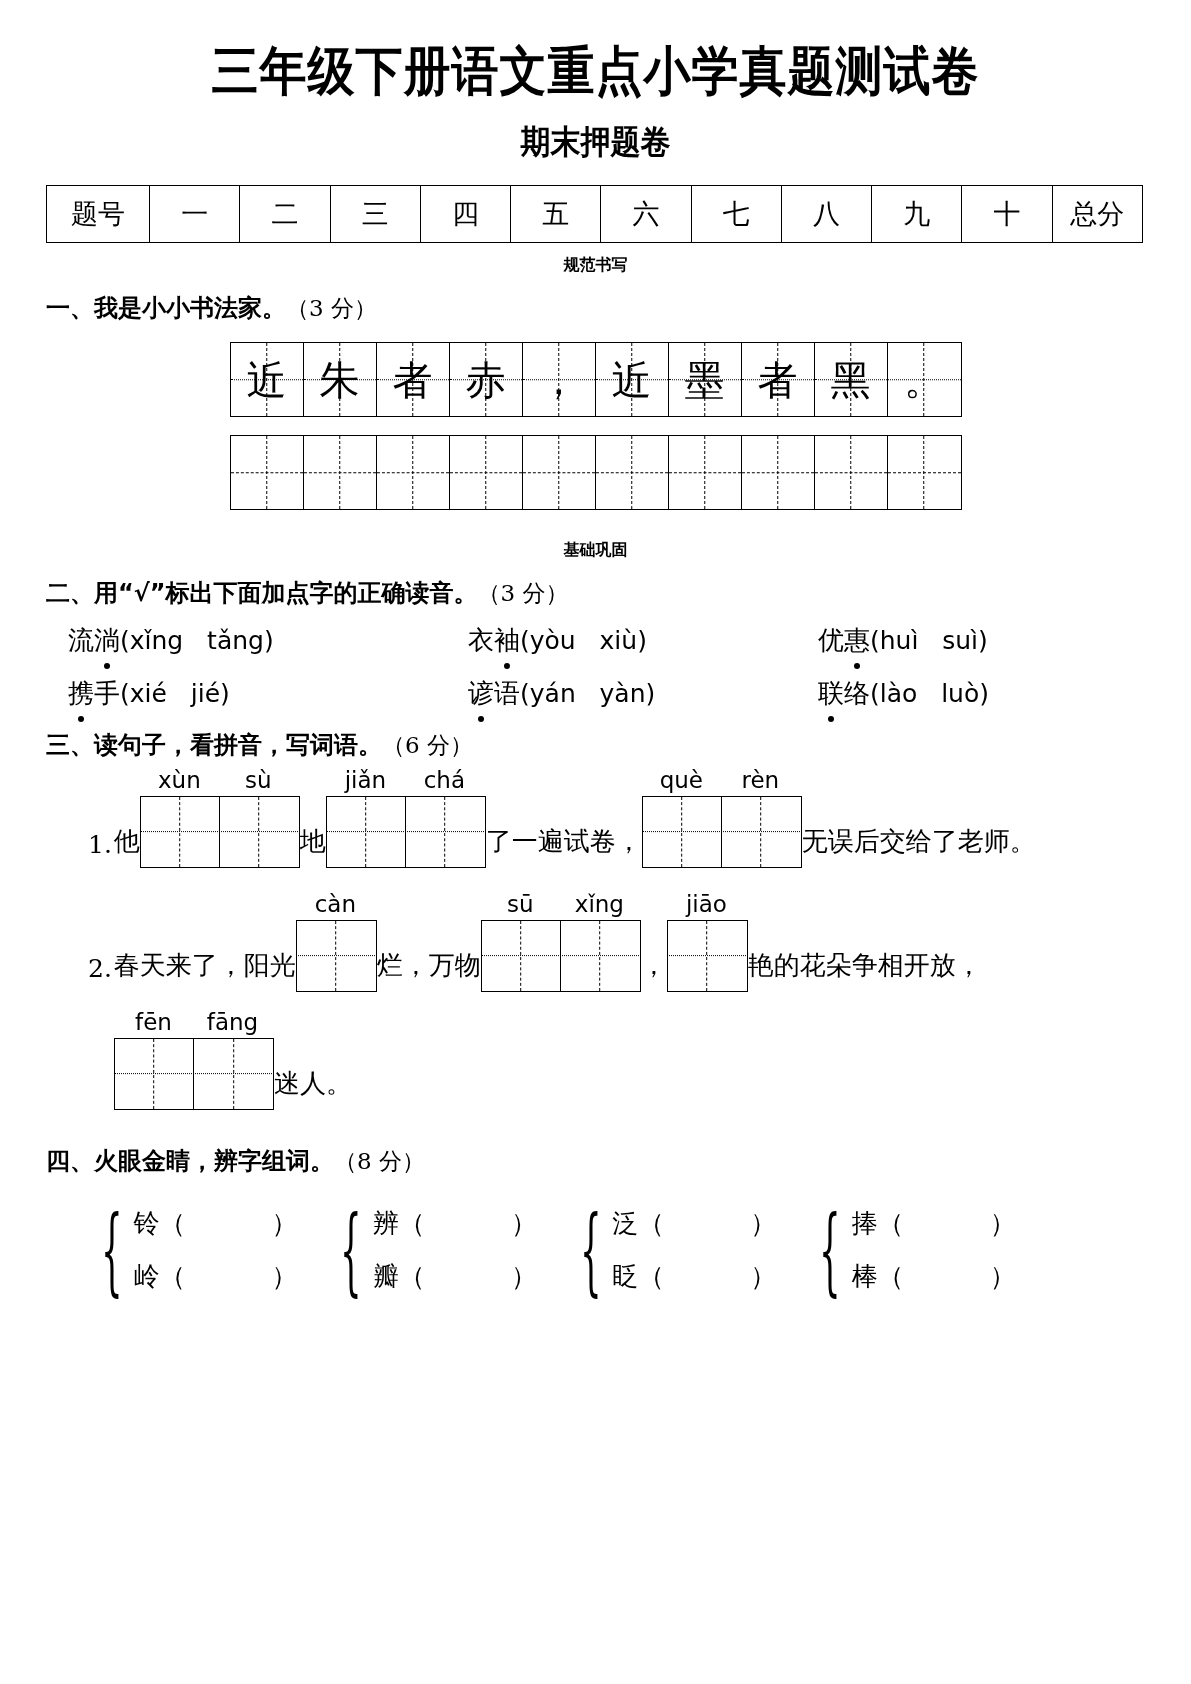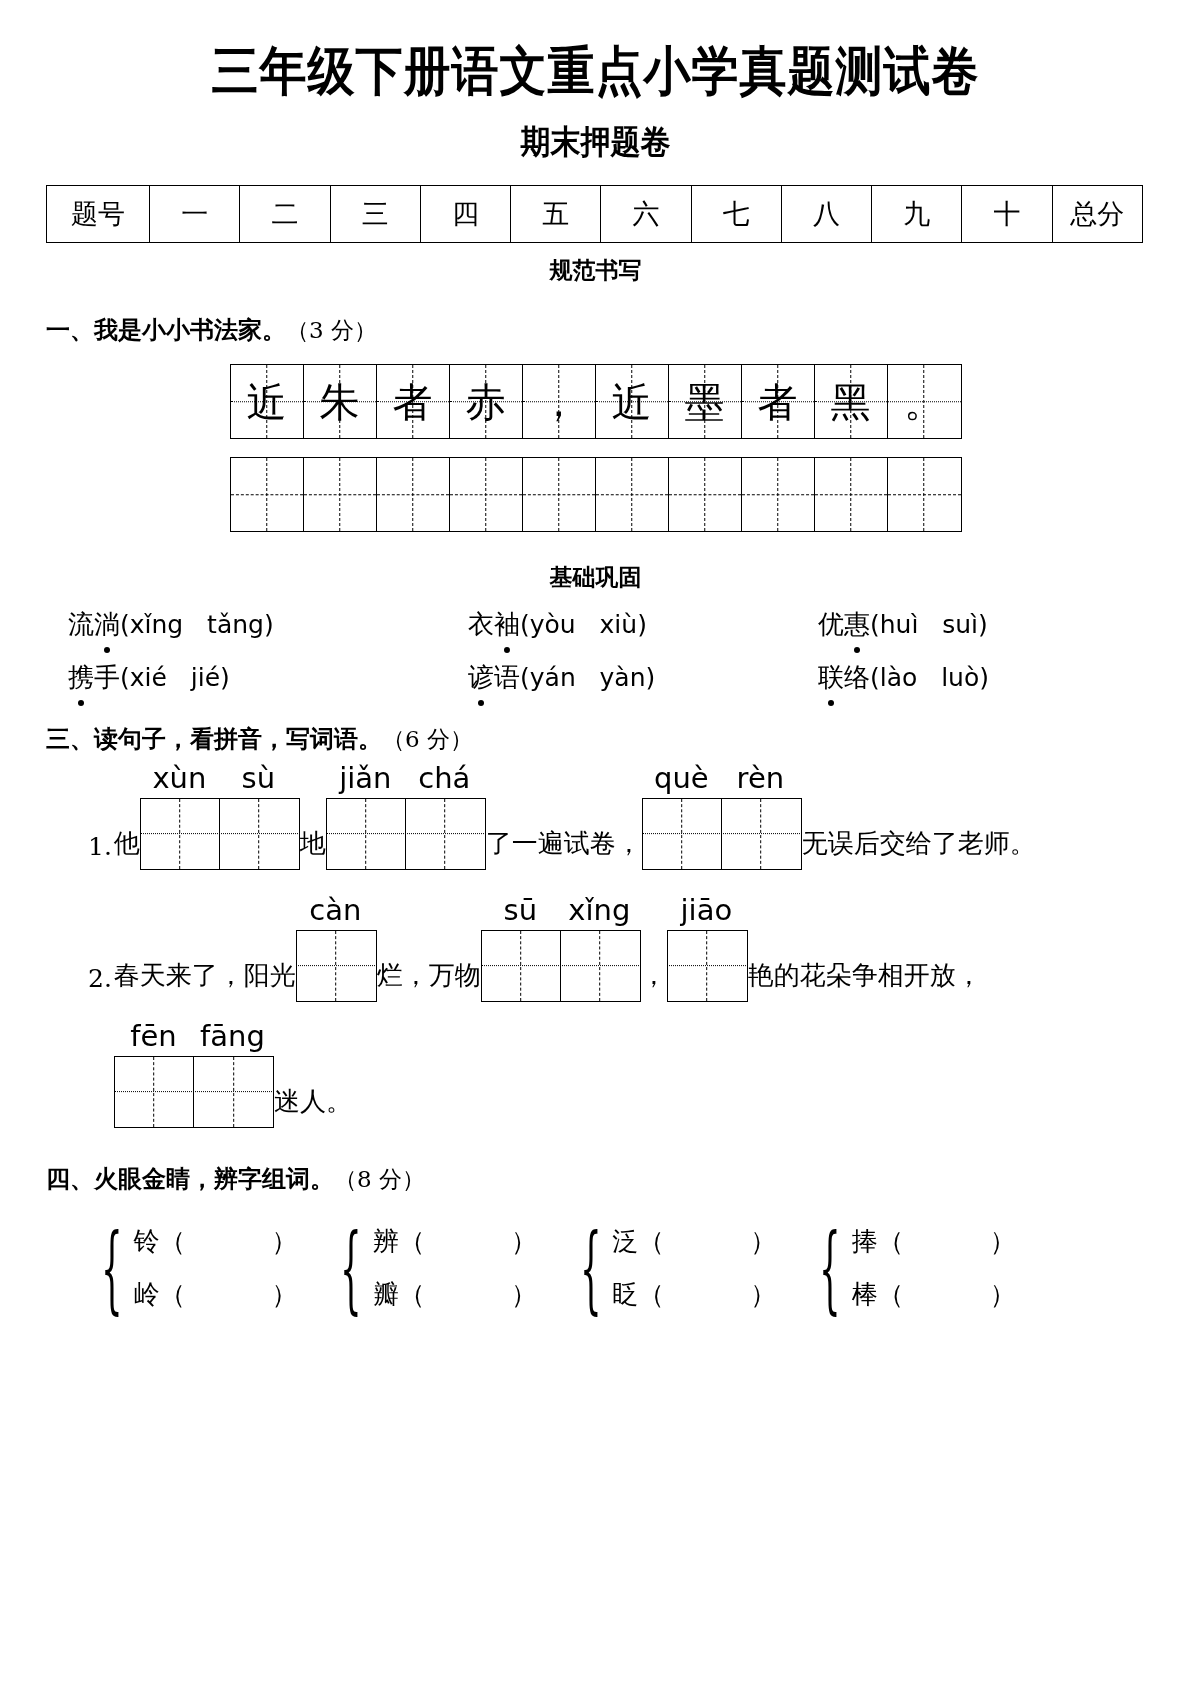--- a/index.html
+++ b/index.html
@@ -50,30 +50,30 @@
     vertical-align: middle;
     font-size: 27px;
     font-family: "DejaVu Serif", "Liberation Serif", serif;
   }
   .score-table td.head-cell { width: 103px; }
 
   .section-header {
     text-align: center;
     font-family: "DejaVu Sans", "Liberation Sans", sans-serif;
     font-weight: bold;
-    font-size: 23px;
+    font-size: 16px;
     margin: 12px 0 0 0;
   }
 
   
   .q-title {
     font-family: "DejaVu Sans", "Liberation Sans", sans-serif;
     font-weight: bold;
     font-size: 24px;
-    margin: 28px 0 0 0;
+    margin: 16px 0 0 0;
     letter-spacing: 0px;
   }
   .q-title .pts {
     font-family: "DejaVu Serif", "Liberation Serif", serif;
     font-weight: normal;
     font-size: 23px;
   }
 
   
   .tzg-row { display: flex; justify-content: center; margin-top: 18px; }
@@ -152,21 +152,21 @@
     font-family: "DejaVu Serif", "Liberation Serif", serif;
     margin-top: 6px;
     white-space: nowrap;
   }
   .q3-num { font-size: 25px; padding-bottom: 14px; padding-left: 42px; padding-right: 2px;}
   .q3-text { padding-bottom: 14px; }
   .blockgrp { display: inline-block; vertical-align: bottom; }
   .pylabel {
     display: flex;
     font-family: "DejaVu Sans", "Liberation Sans", sans-serif;
-    font-size: 29px;
+    font-size: 23px;
     text-align: center;
     margin-bottom: 3px;
   }
   .pylabel span { display: inline-block; }
   .wgrid { display: flex; border: 1.8px solid #000; }
   .wgrid .wcell {
     width: 79px; height: 70px;
     border-right: 1.6px solid #000;
     position: relative;
   }
@@ -295,20 +295,23 @@
         <div class="cell"></div>
         <div class="cell"></div>
         <div class="cell"></div>
         <div class="cell"></div>
         <div class="cell"></div>
       </div>
   </div>
 
   <div class="section-header" style="margin-top:30px;">基础巩固</div>
 
+  <div class="q-title">
+    <span>二、用“√”标出下面加点字的正确读音。</span><span class="pts">（3 分）</span>
+  </div>
 
   <div class="pinyin-rows">
     <div class="pinyin-row">
       <div class="pinyin-item i1">
         <span>流</span>
           <span class="dotted-char">淌</span>
           <span class="py">(</span>
           <span class="py">xǐng</span>
           <span class="py">&nbsp;&nbsp;&nbsp;</span>
           <span class="py">tǎng</span>

